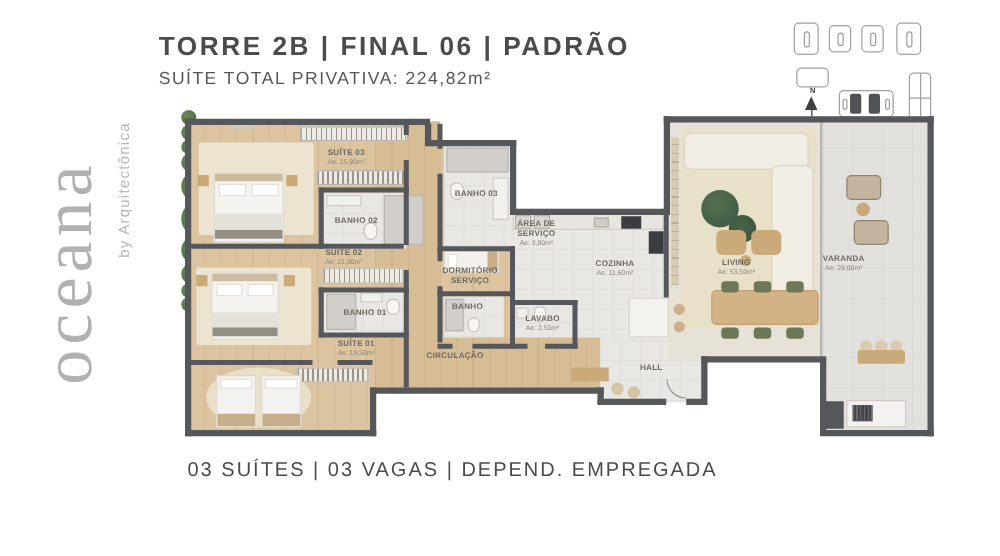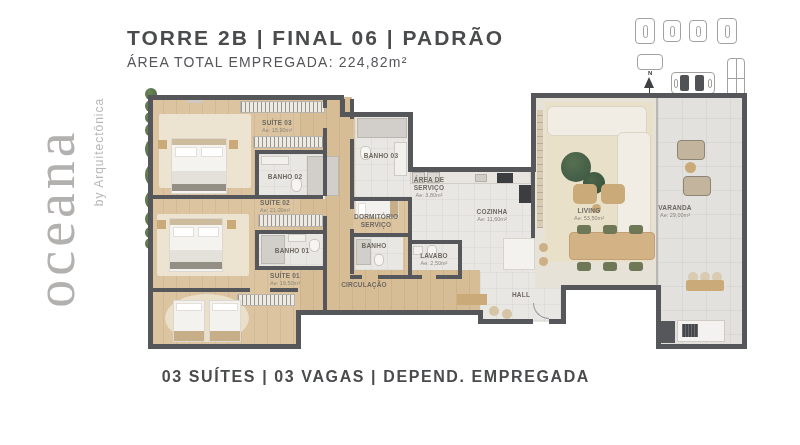--- a/index.html
+++ b/index.html
@@ -13,22 +13,22 @@
   .abs{position:absolute}
   
   .hd-title{position:absolute;left:127px;top:26px;font-size:21px;font-weight:600;letter-spacing:2px;color:var(--ink)}
   .hd-sub{position:absolute;left:127px;top:54px;font-size:14px;font-weight:400;letter-spacing:1.2px;color:#55565a}
   
   .logo-brand{position:absolute;left:55px;top:218px;transform:translate(-50%,-50%) rotate(-90deg);
     font-family:"Liberation Serif",serif;font-size:56px;color:#b3b1af;letter-spacing:4px;white-space:nowrap}
   .logo-by{position:absolute;left:99px;top:152px;transform:translate(-50%,-50%) rotate(-90deg);
     font-size:12px;color:#b9b7b5;letter-spacing:1px;white-space:nowrap}
   
-  .ft{position:absolute;left:150px;top:368px;width:440px;text-align:right;font-size:16px;
-    font-weight:700;letter-spacing:1.6px;color:var(--ink)}
+  .ft{position:absolute;left:150px;top:368px;width:440px;text-align:left;font-size:16px;
+    font-weight:400;letter-spacing:1.6px;color:var(--ink)}
   
   .kp{position:absolute;left:635px;top:14px;width:114px;height:84px}
   .kp .o{position:absolute;border:1px solid #a3a19e;border-radius:4px;background:#fff}
   .kp .pill{position:absolute;border:1px solid #a3a19e;border-radius:3px}
   .kp .dark{position:absolute;background:#515256;border-radius:2px}
   .kp .n{position:absolute;font-size:6px;font-weight:700;color:#3f4042}
   .kp .tri{position:absolute;width:0;height:0;border-left:5px solid transparent;border-right:5px solid transparent;border-bottom:11px solid #3f4042}
   .kp .stem{position:absolute;width:1px;height:8px;background:#3f4042}
   .kp .ln{position:absolute;background:#a3a19e}
   
@@ -51,21 +51,21 @@
   .sofa{background:var(--cream);border:1px solid #dcd4c4;border-radius:6px}
   .lbl{position:absolute;transform:translate(-50%,-50%);text-align:center;color:var(--lblink);z-index:30;line-height:1.2}
   .lbl-name{font-size:6.5px;font-weight:700;letter-spacing:.2px;white-space:pre-line}
   .lbl-area{font-size:5.5px;color:#8d877e}
   .arc{position:absolute;border:1px solid #9a9a9a;border-top:none;border-right:none;border-radius:0 0 0 100%;z-index:22}
 </style>
 </head>
 <body>
 
 <div class="hd-title">TORRE 2B | FINAL 06 | PADRÃO</div>
-<div class="hd-sub">ÁREA TOTAL EMPREGADA: 224,82m²</div>
+<div class="hd-sub">SUÍTE TOTAL PRIVATIVA: 224,82m²</div>
 
 <div class="logo-brand">oceana</div>
 <div class="logo-by">by Arquitectônica</div>
 
 <div class="ft">03 SUÍTES | 03 VAGAS | DEPEND. EMPREGADA</div>
 
 <div class="kp">
   <div class="o" style="left:0;top:4px;width:20px;height:26px">
       <div class="pill" style="left:7px;top:6px;width:5px;height:13px"></div>
     </div>

